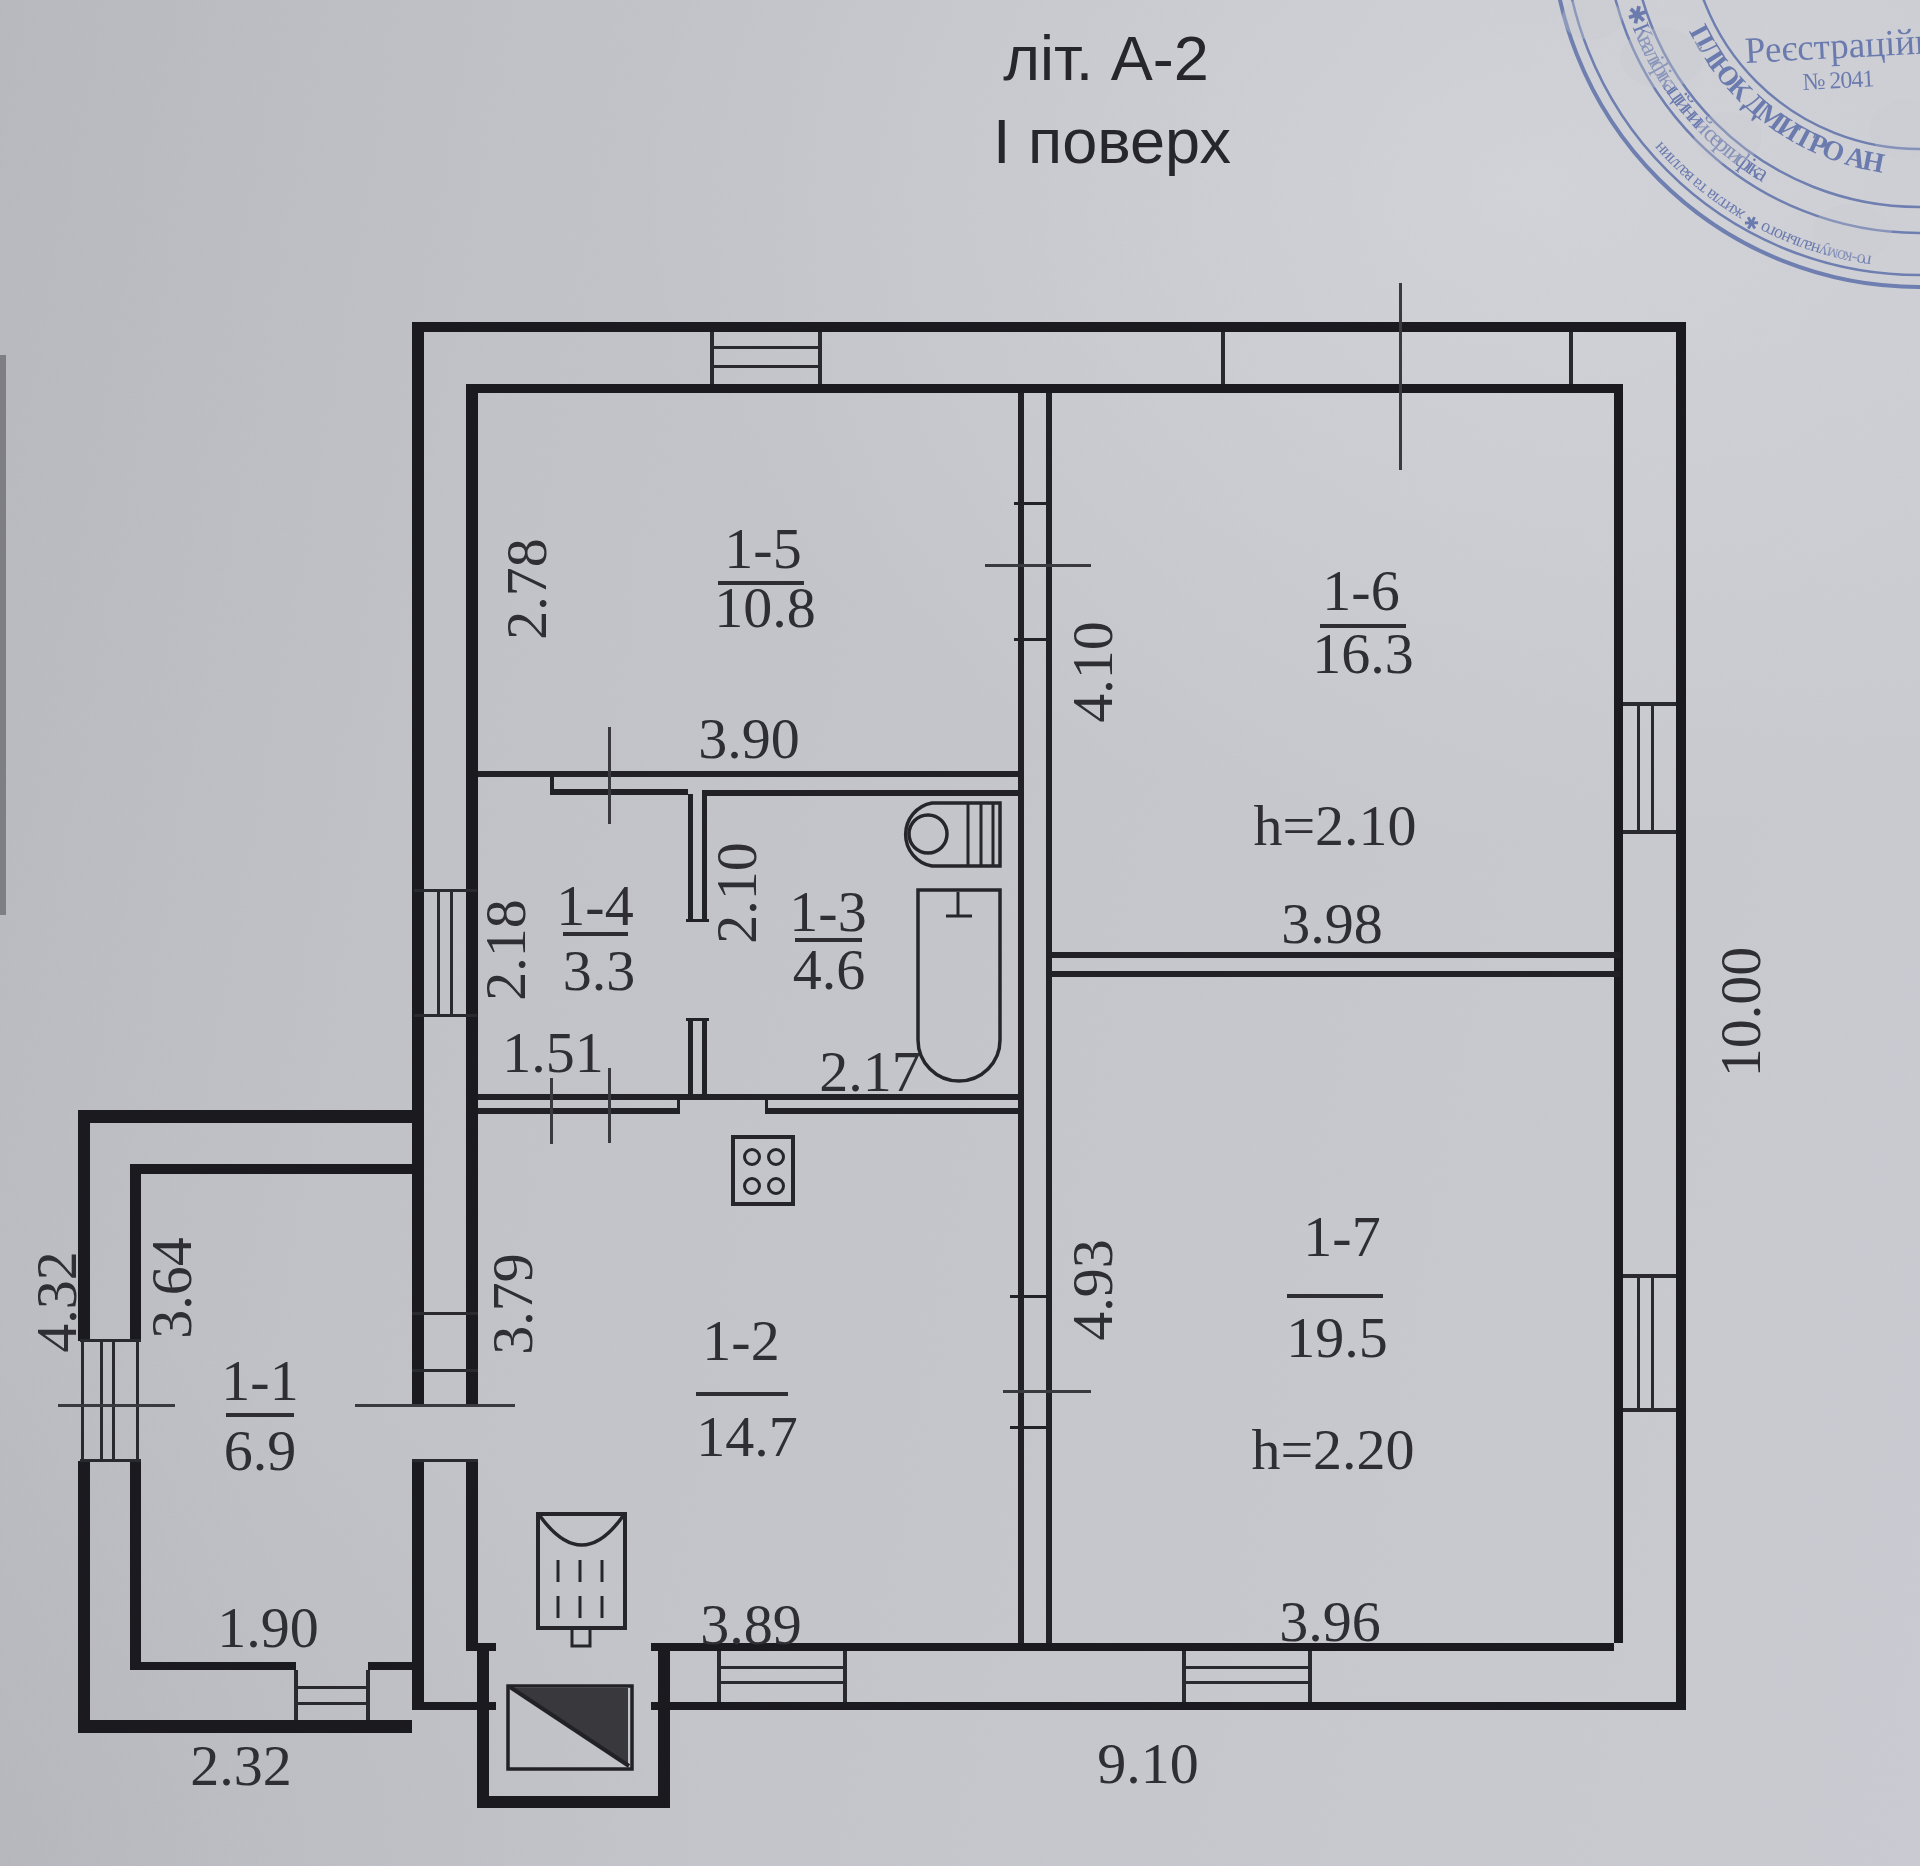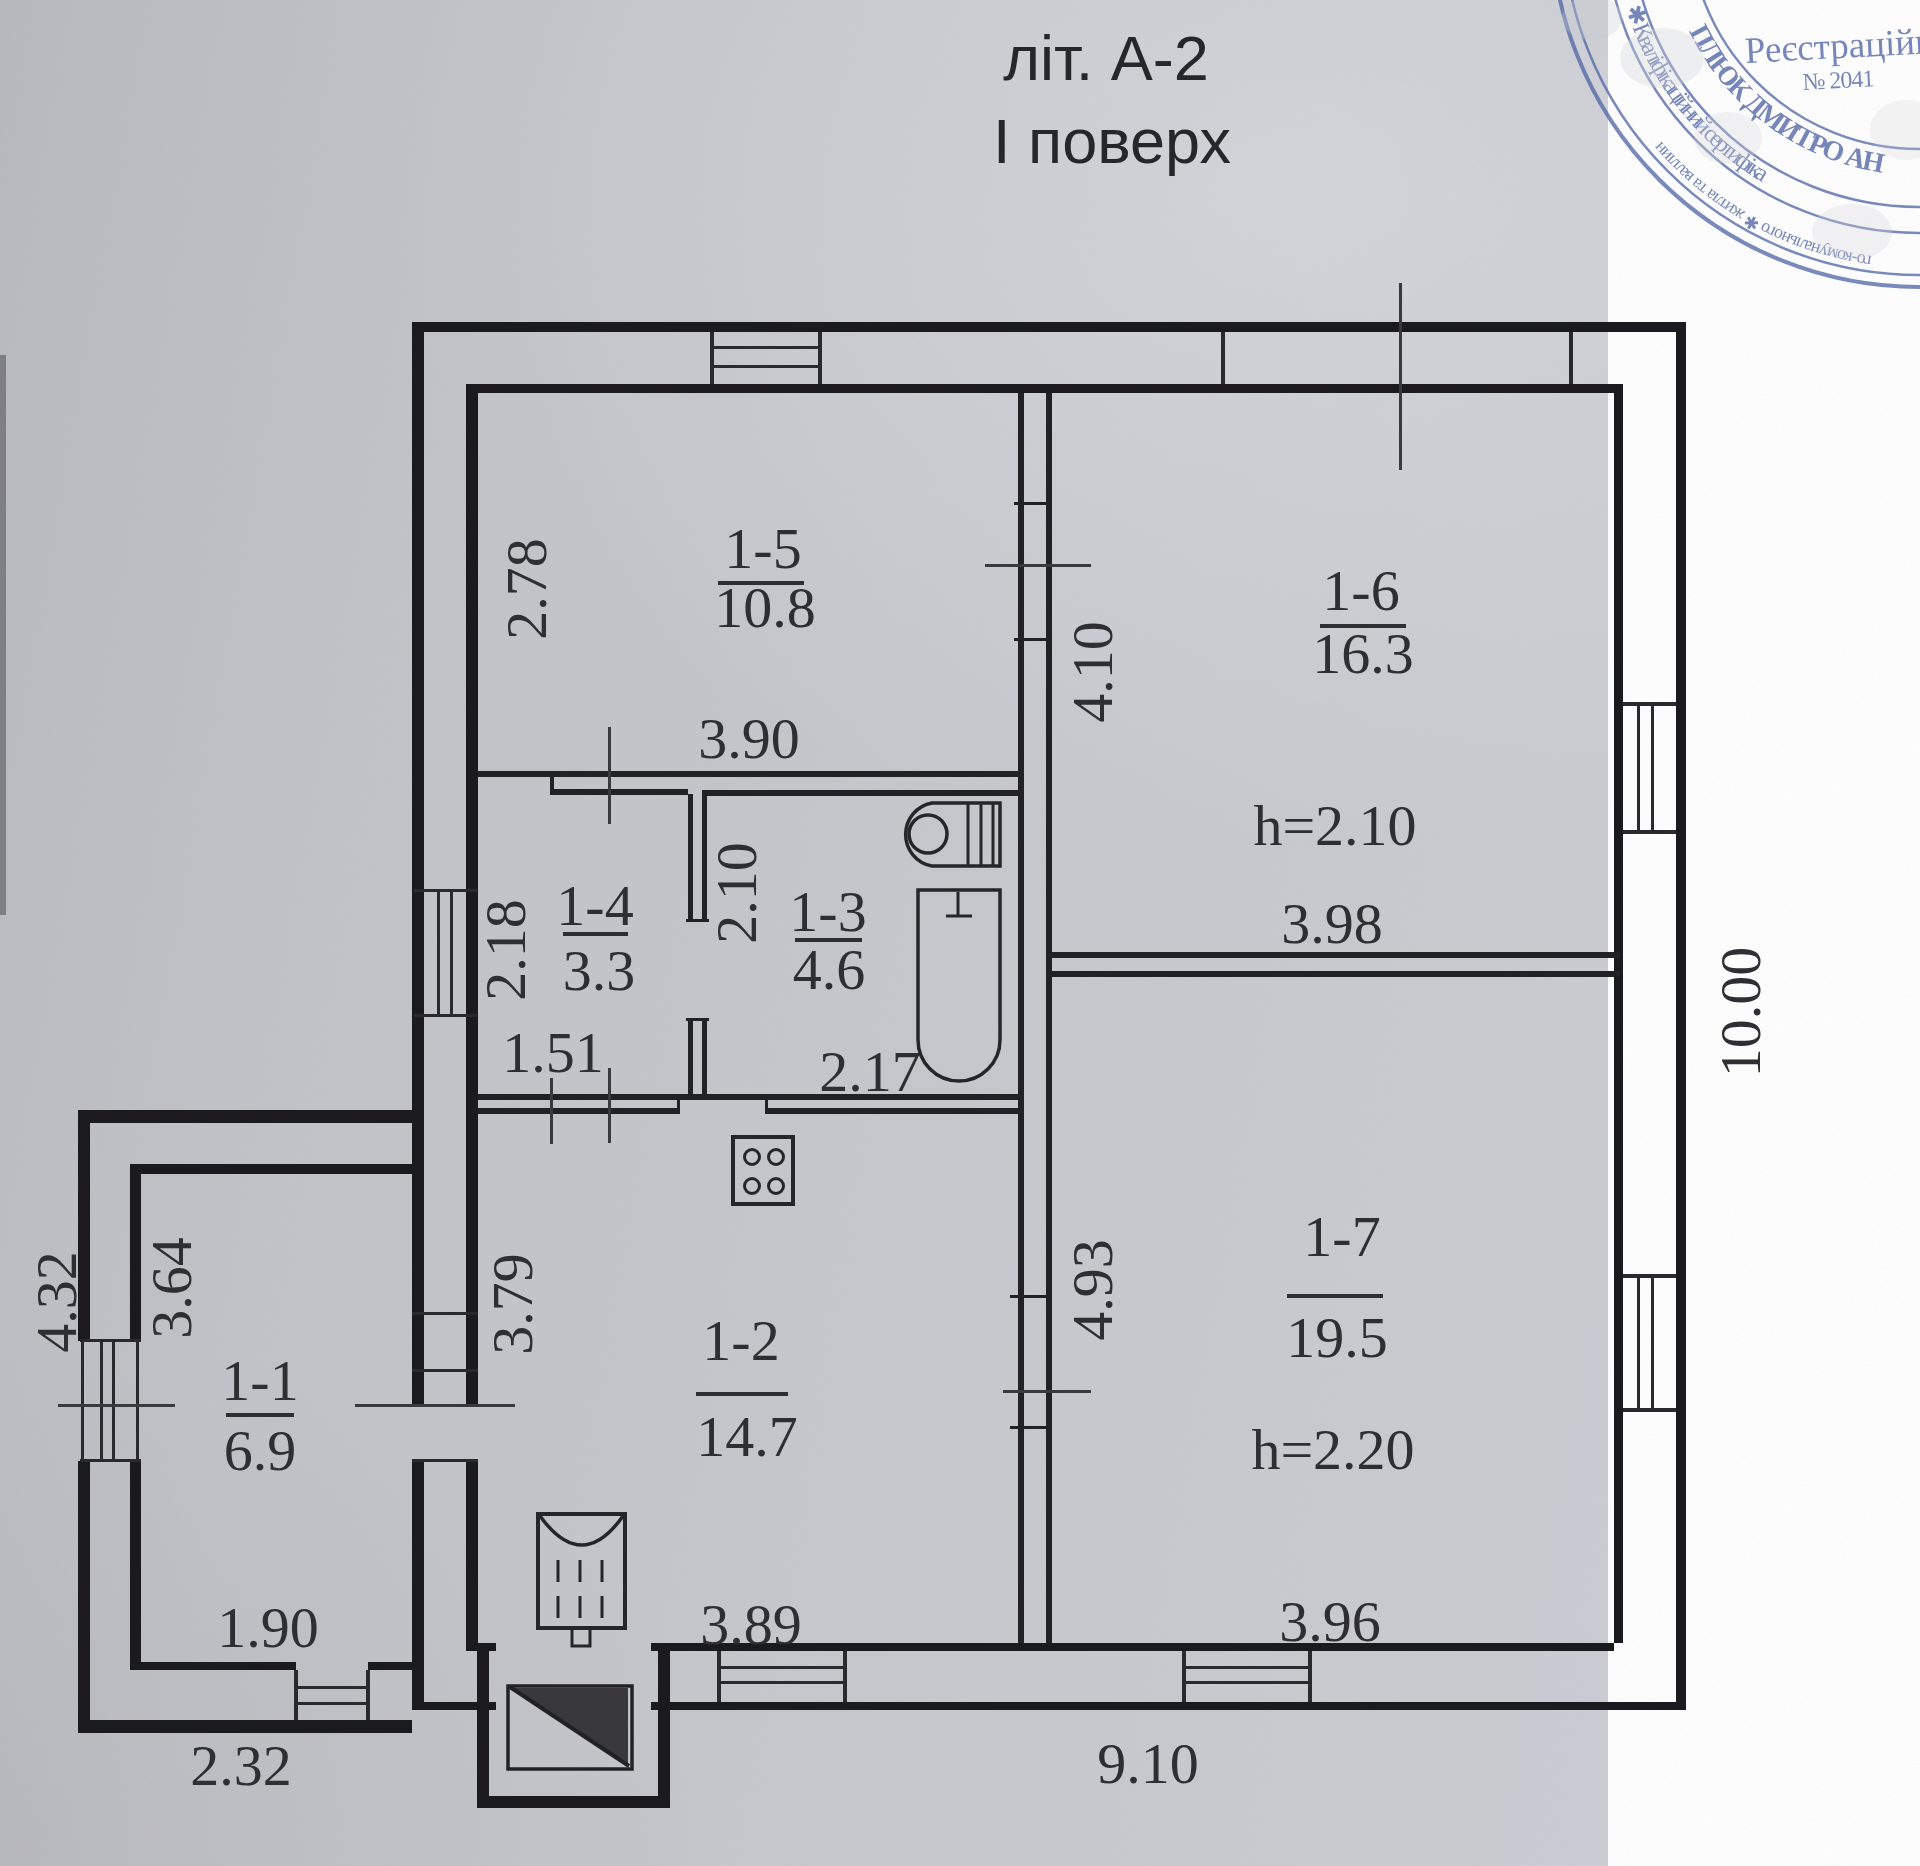--- a/index.html
+++ b/index.html
@@ -1,17 +1,17 @@
 <!DOCTYPE html>
 <html><head>
 <meta charset="utf-8">
 <style>
   html,body{margin:0;padding:0;}
   body{width:1920px;height:1866px;overflow:hidden;font-family:"Liberation Serif",serif;}
-  #page{position:relative;width:1608px;height:1866px;
+  #page{position:relative;width:1920px;height:1866px;
     background:
       radial-gradient(ellipse 1200px 900px at 0% 100%, rgba(150,150,156,0.18), rgba(150,150,156,0) 60%),
       radial-gradient(ellipse 1500px 1100px at 80% 10%, rgba(222,223,229,0.5), rgba(222,223,229,0) 60%),
       linear-gradient(100deg, #b8b9be 0%, #c2c3c8 25%, #c6c7cc 55%, #c9cacf 80%, #cbccd3 100%);
   }
   svg{position:absolute;left:0;top:0;}
   .dim{font-family:"Liberation Serif",serif;font-size:58px;fill:#2e2e33;}
   .ttl{font-family:"Liberation Sans",sans-serif;font-size:63px;fill:#26262b;}
 </style>
 </head>

